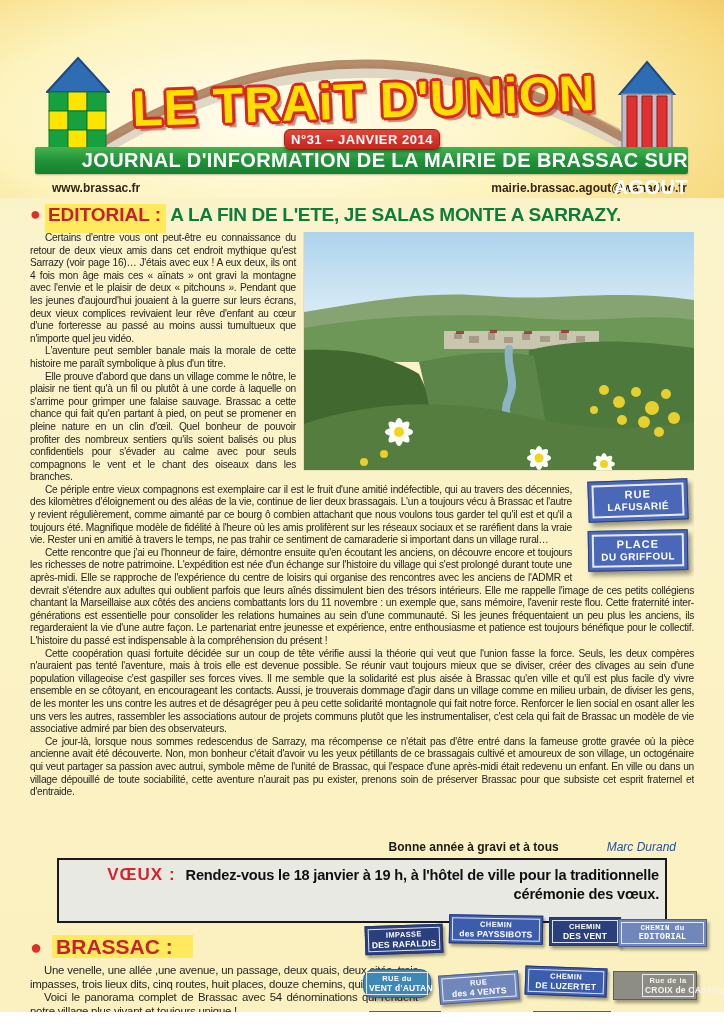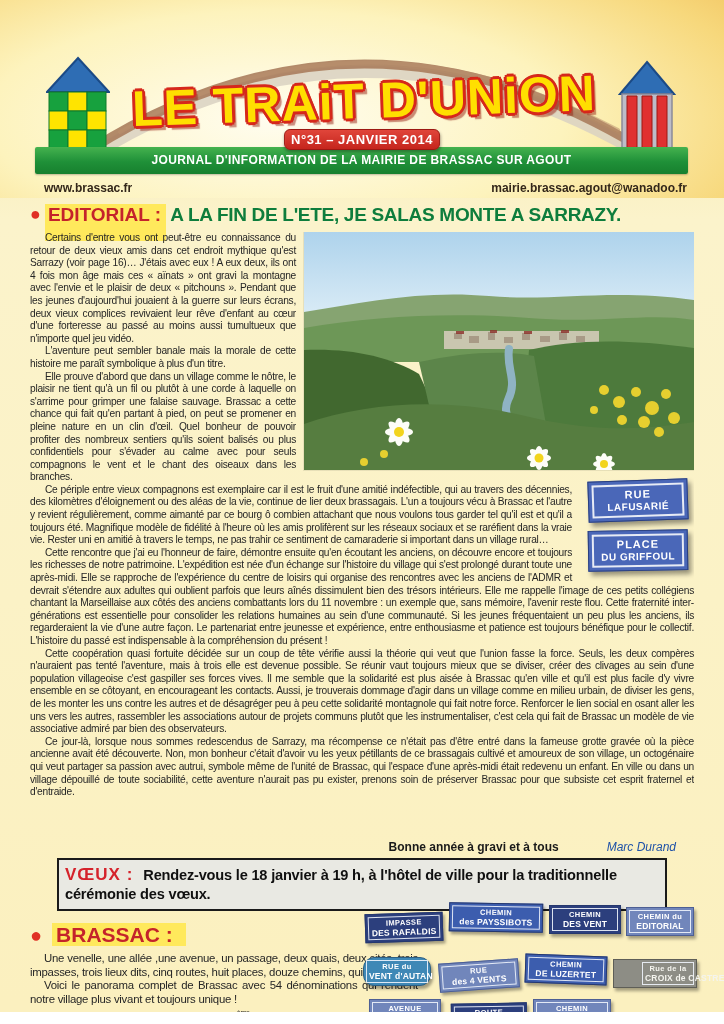--- a/index.html
+++ b/index.html
@@ -24,32 +24,32 @@
   .issue-badge {
     position:absolute; left:50%; top:129px; transform:translateX(-50%);
     background:linear-gradient(180deg,#e0453a,#c5251d); color:#fff;
     border:1px solid #9c1812; border-radius:6px; padding:2px 6px;
     font-size:13px; font-weight:bold; letter-spacing:.5px; white-space:nowrap;
     box-shadow:0 2px 3px rgba(0,0,0,.3); z-index:5;
   }
   .banner {
     position:absolute; left:35px; right:36px; top:147px; height:27px;
     background:linear-gradient(180deg,#45b24f,#1f9038 55%,#17802e);
-    border-radius:2px; text-align:center; line-height:27px; z-index:4;
-    color:#fff; font-size:12px; font-weight:bold; letter-spacing:.4px;
+    border-radius:2px; text-align:right; line-height:27px; z-index:4;
+    color:#fff; font-size:20px; font-weight:bold; letter-spacing:.4px;
     box-shadow:0 1px 2px rgba(0,0,0,.25);
   }
-  .urlrow { position:absolute; left:44px; right:37px; top:181px; display:flex; justify-content:space-between;
+  .urlrow { position:absolute; left:52px; right:37px; top:181px; display:flex; justify-content:space-between;
     font-size:12px; font-weight:bold; color:#33271a; }
   .house-icon { position:absolute; left:46px; top:56px; }
   .tower-icon { position:absolute; right:48px; top:60px; }
   
   .ed-heading { margin:6px 30px 4px 30px; font-size:19px; font-weight:bold; height:24px; white-space:nowrap; }
   .ed-heading .dot { color:#e03024; font-size:18px; vertical-align:1px; }
-  .ed-heading .label { color:#c4232b; background:#ffe95c; padding:0 5px 16px 3px; margin:0 4px 0 4px; }
+  .ed-heading .label { color:#c4232b; background:#ffe95c; padding:0 5px 8px 3px; margin:0 4px 0 4px; }
   .ed-heading .title { color:#0e7d3c; letter-spacing:-0.3px; }
   .ed-body {
     margin:0 30px; height:606px; overflow:hidden;
     font-size:10.2px; line-height:12.6px; letter-spacing:-0.25px;
     text-align:justify; color:#262626;
   }
   .ed-body p { text-indent:15px; }
   .photo { float:right; width:390px; height:238px; margin:0 0 6px 8px; box-shadow:0 0 0 1px rgba(0,0,0,.08); }
   .ed-signs { float:right; clear:right; width:112px; margin:4px 0 8px 10px; display:flex; flex-direction:column; gap:9px; align-items:center; }
   .plaque {
@@ -59,29 +59,29 @@
   .plaque .inner { border:2px solid #e7ebf5; padding:2px 1px; }
   .plaque .l1 { font-size:11px; font-weight:bold; letter-spacing:1px; }
   .plaque .l2 { font-size:10px; font-weight:bold; letter-spacing:.5px; }
   .rot-a { transform:rotate(-2deg); } .rot-b { transform:rotate(-1deg); }
   .sig-row { display:flex; justify-content:flex-end; gap:48px; margin:2px 48px 4px 0; font-size:12px; }
   .sig-closing { color:#1a1a1a; font-weight:bold; }
   .sig-name { color:#1f52a8; font-weight:normal; font-style:italic; }
   
   .voeux {
     margin:4px 57px 0 57px; border:2px solid #1a1a1a; background:#e9e9e3;
-    text-align:left; padding:5px 6px 6px 6px;
+    text-align:right; padding:5px 6px 18px 6px;
   }
   .voeux .label { color:#d5232b; font-weight:bold; font-size:17px; letter-spacing:1px; margin-right:10px; }
   .voeux .text { color:#101010; font-weight:bold; font-size:14.6px; letter-spacing:-0.2px; }
   
   .brassac { position:relative; margin:12px 30px 0 30px; height:150px; }
   .br-heading { font-size:21px; font-weight:bold; margin-bottom:5px; white-space:nowrap; }
   .br-heading .dot { color:#e03024; font-size:20px; margin-right:10px; }
-  .br-heading .label { color:#c4232b; background:#ffe95c; padding:0 13px 0 4px; }
+  .br-heading .label { color:#c4232b; background:#ffe95c; padding:0 20px 0 4px; }
   .br-text { width:388px; font-size:11.4px; line-height:13.6px; letter-spacing:-0.25px; text-align:justify; color:#262626; }
   .br-text p { text-indent:14px; }
   sup { font-size:7px; }
   .collage { position:absolute; right:-4px; top:-26px; width:335px; height:150px; }
   .sign { position:absolute; background:#3c5dae; border:1px solid #26386e; padding:2px;
     box-shadow:2px 3px 3px rgba(0,0,0,.35); color:#fff; text-align:center; }
   .sign .inner { border:1.5px solid rgba(240,244,252,.9); padding:1px 2px; }
   .sign .l1 { font-size:7.5px; font-weight:bold; letter-spacing:.4px; white-space:nowrap; }
   .sign .l2 { font-size:8.5px; font-weight:bold; letter-spacing:.2px; white-space:nowrap; }
   .navy { background:#2c3f7d; } .teal { background:#3f88b6; border-color:#2c5f84;border-radius:11px; }
@@ -274,21 +274,21 @@
             <div class="l1">CHEMIN</div>
             <div class="l2">des PAYSSIBOTS</div>
           </div>
         </div>
       <div class="sign navy" style="left:186px; top:8px;  width:72px;">
           <div class="inner">
             <div class="l1">CHEMIN</div>
             <div class="l2">DES VENT</div>
           </div>
         </div>
-      <div class="sign faded" style="left:263px; top:10px; width:68px;">
+      <div class="sign faded" style="left:255px; top:10px; width:89px;font-family:Liberation Mono, monospace;">
           <div class="inner">
             <div class="l1">CHEMIN du</div>
             <div class="l2">EDITORIAL</div>
           </div>
         </div>
       <div class="sign teal" style="left:0px;   top:60px; width:68px;">
           <div class="inner">
             <div class="l1">RUE du</div>
             <div class="l2">VENT d'AUTAN</div>
           </div>

